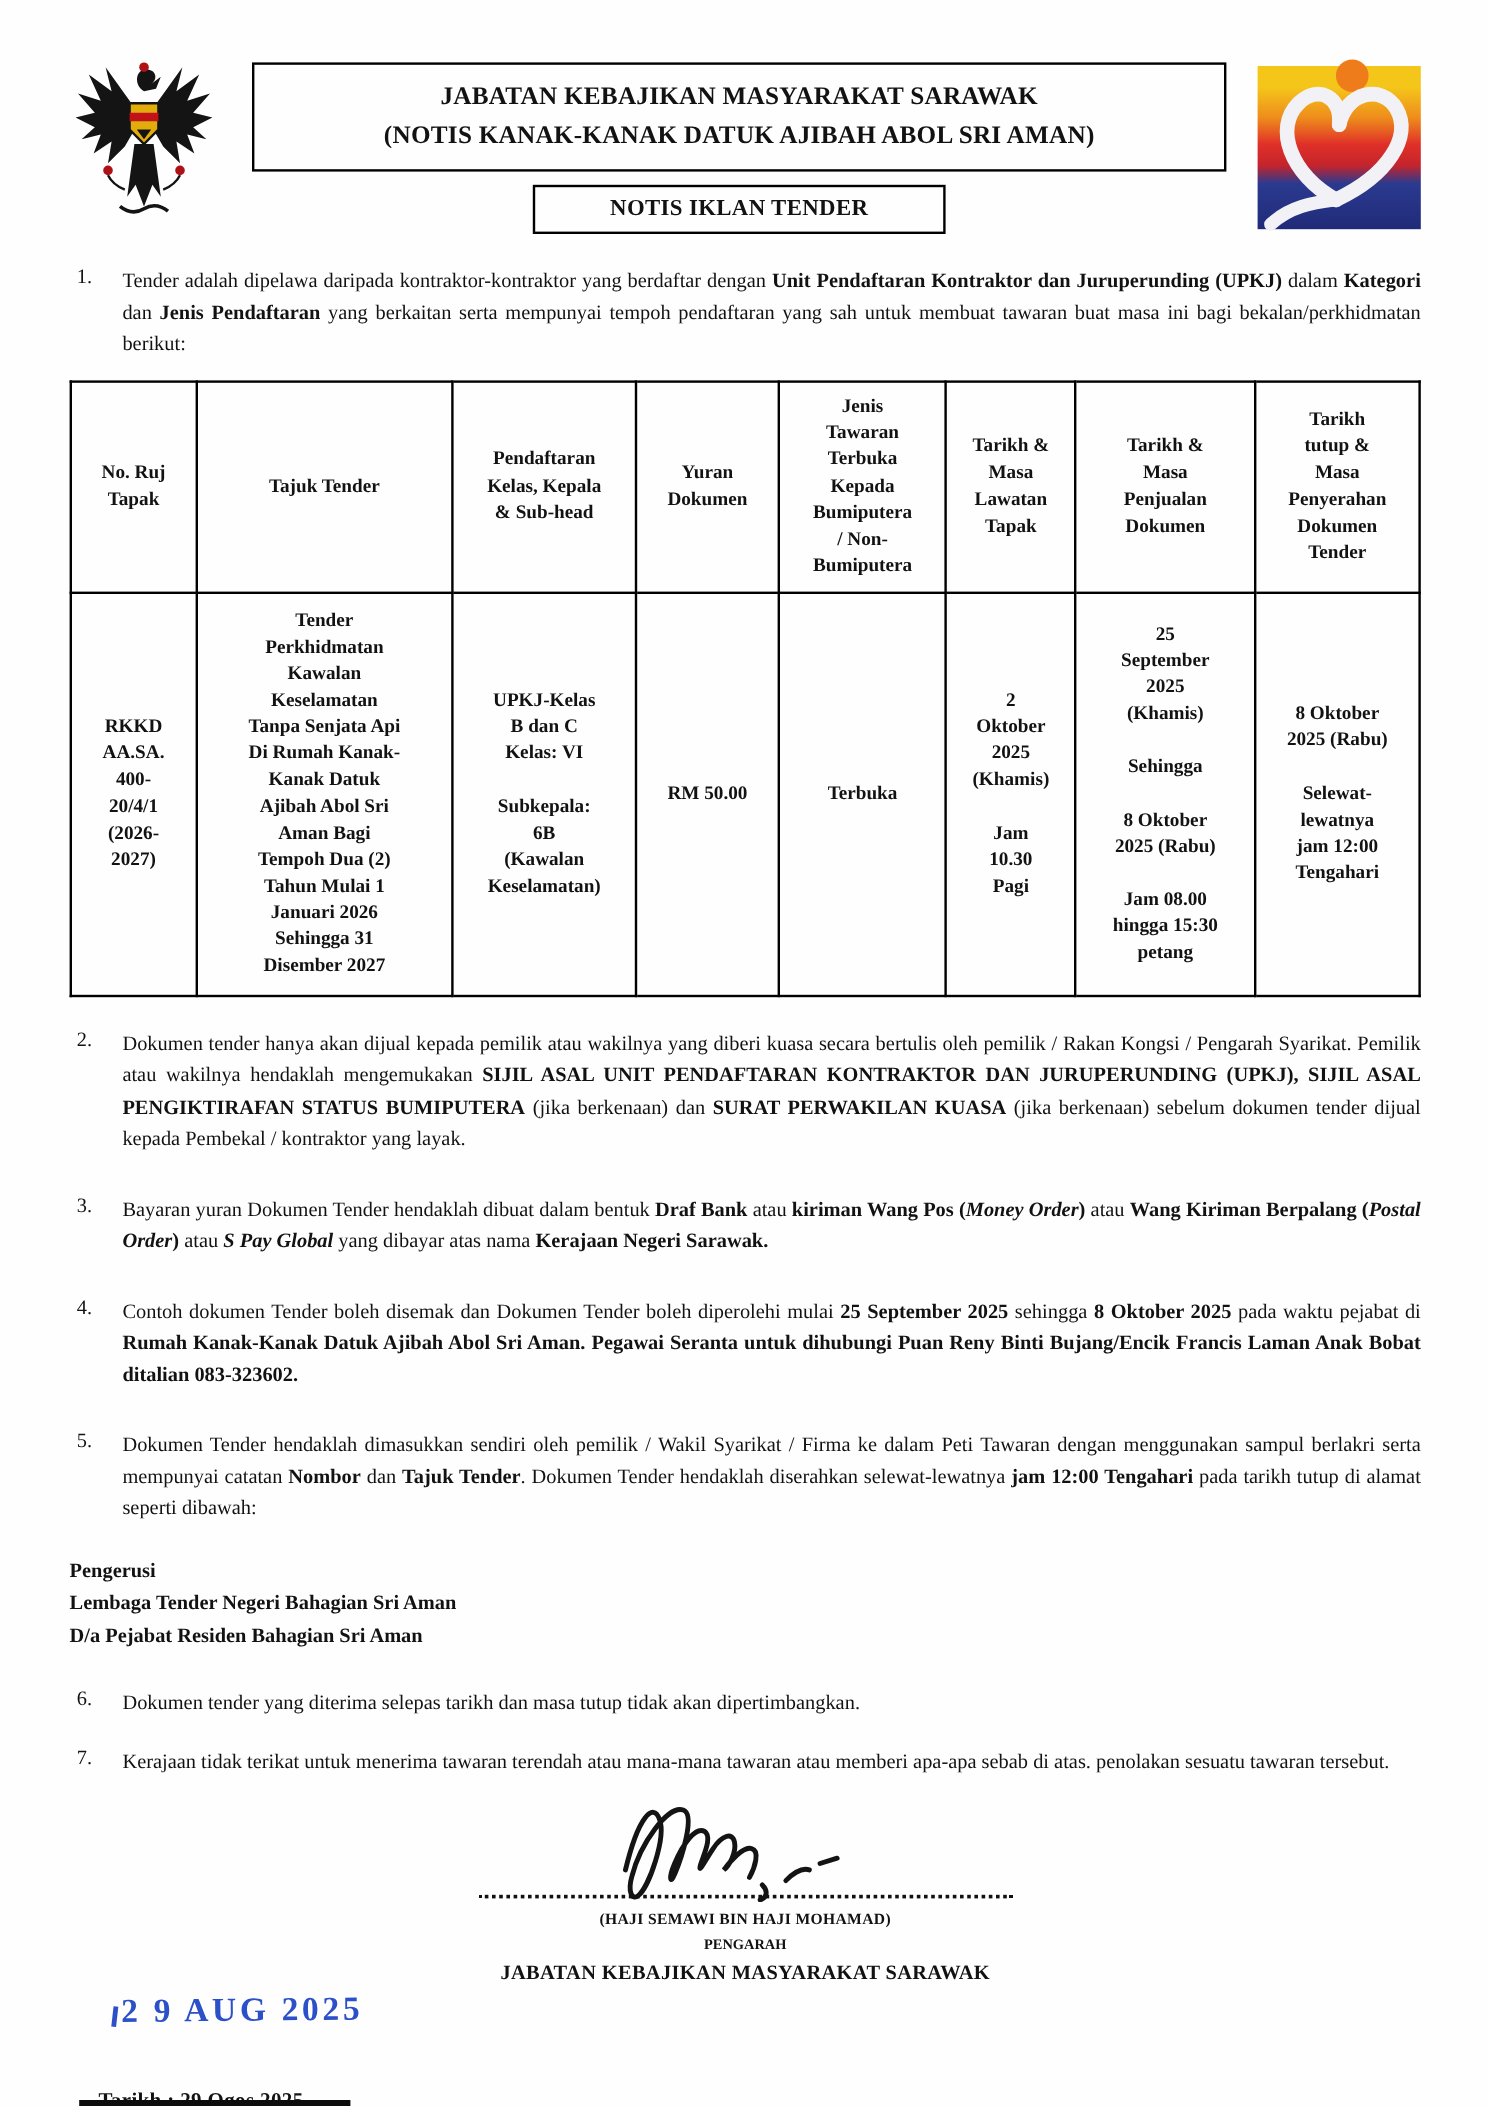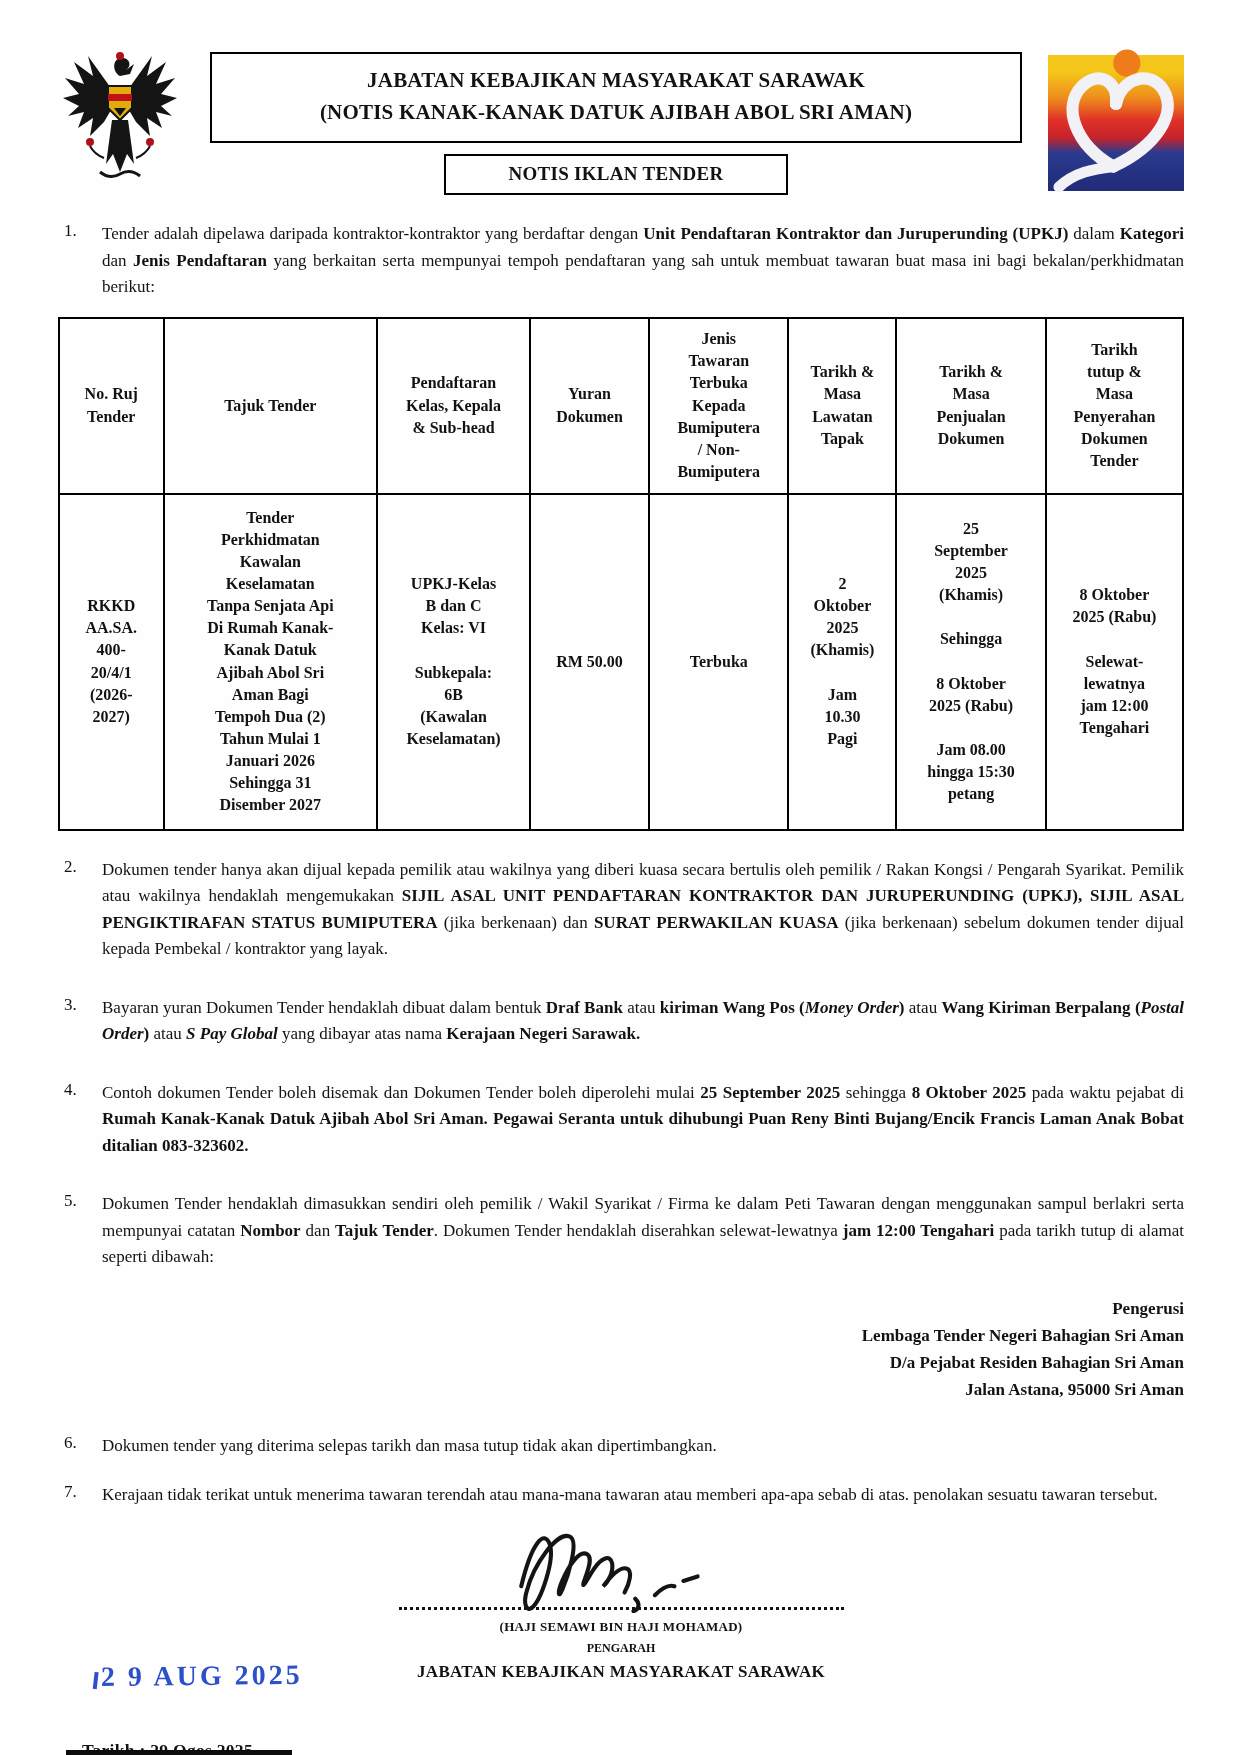--- a/index.html
+++ b/index.html
@@ -35,21 +35,21 @@
   
   table.tender { width:100%; border-collapse:collapse; table-layout:fixed; margin:4px 0 26px; }
   table.tender th, table.tender td {
     border:2px solid #000; font-weight:bold; font-size:16px; color:#121212;
     text-align:center; vertical-align:middle; padding:8px 5px;
     line-height:1.38; white-space:pre-line; overflow:hidden;
   }
   table.tender th { height:158px; }
   table.tender td { height:318px; }
   
-  .address { text-align:right; font-weight:bold; font-size:17px; line-height:1.6; margin:0 0 30px; }
+  .address { text-align:left; font-weight:bold; font-size:17px; line-height:1.6; margin:0 0 30px; }
   
   .signature-block { text-align:center; margin-top:4px; }
   .sig-svg { display:block; margin:0 auto -6px; }
   .sig-line { width:445px; margin:0 auto; height:0; border-bottom:3px dotted #111; }
   .sig-name { font-weight:bold; font-size:13px; margin-top:9px; letter-spacing:.3px; }
   .sig-title { font-weight:bold; font-size:12px; margin-top:6px; }
   .sig-dept  { font-weight:bold; font-size:17px; margin-top:6px; letter-spacing:.3px; }
   
   .stamp {
     position:absolute; left:94px; top:1660px; display:flex; align-items:center;
@@ -124,21 +124,21 @@
           <col style="width:13.6%">
           <col style="width:10.6%">
         <col style="width:12.4%">
           <col style="width:9.6%">
           <col style="width:13.3%">
           <col style="width:12.2%">
       </colgroup>
       <tbody>
           <tr>
         <th>No. Ruj
-Tender</th>
+Tapak</th>
         <th>Tajuk Tender</th>
         <th>Pendaftaran
 Kelas, Kepala
 &amp; Sub-head</th>
         <th>Yuran
 Dokumen</th>
         <th>Jenis
 Tawaran
 Terbuka
 Kepada
@@ -240,21 +240,20 @@
 
     <div class="item mb24">
       <div class="num">5.</div>
       <div class="txt"><span>Dokumen Tender hendaklah dimasukkan sendiri oleh pemilik / Wakil Syarikat / Firma ke dalam Peti Tawaran dengan menggunakan sampul berlakri serta mempunyai catatan </span><span style="font-weight: bold;">Nombor</span><span> dan </span><span style="font-weight: bold;">Tajuk Tender</span><span>. Dokumen Tender hendaklah diserahkan selewat-lewatnya </span><span style="font-weight: bold;">jam 12:00 Tengahari</span><span> pada tarikh tutup di alamat seperti dibawah:</span></div>
     </div>
 
     <div class="address">
       <div>Pengerusi</div>
       <div>Lembaga Tender Negeri Bahagian Sri Aman</div>
       <div>D/a Pejabat Residen Bahagian Sri Aman</div>
-      <div>Jalan Astana, 95000 Sri Aman</div>
     </div>
 
     <div class="item mb22">
       <div class="num">6.</div>
       <div class="txt"><span>Dokumen tender yang diterima selepas tarikh dan masa tutup tidak akan dipertimbangkan.</span></div>
     </div>
 
     <div class="item mb6">
       <div class="num">7.</div>
       <div class="txt"><span>Kerajaan tidak terikat untuk menerima tawaran terendah atau mana-mana tawaran atau memberi apa-apa sebab di atas. penolakan sesuatu tawaran tersebut.</span></div>

